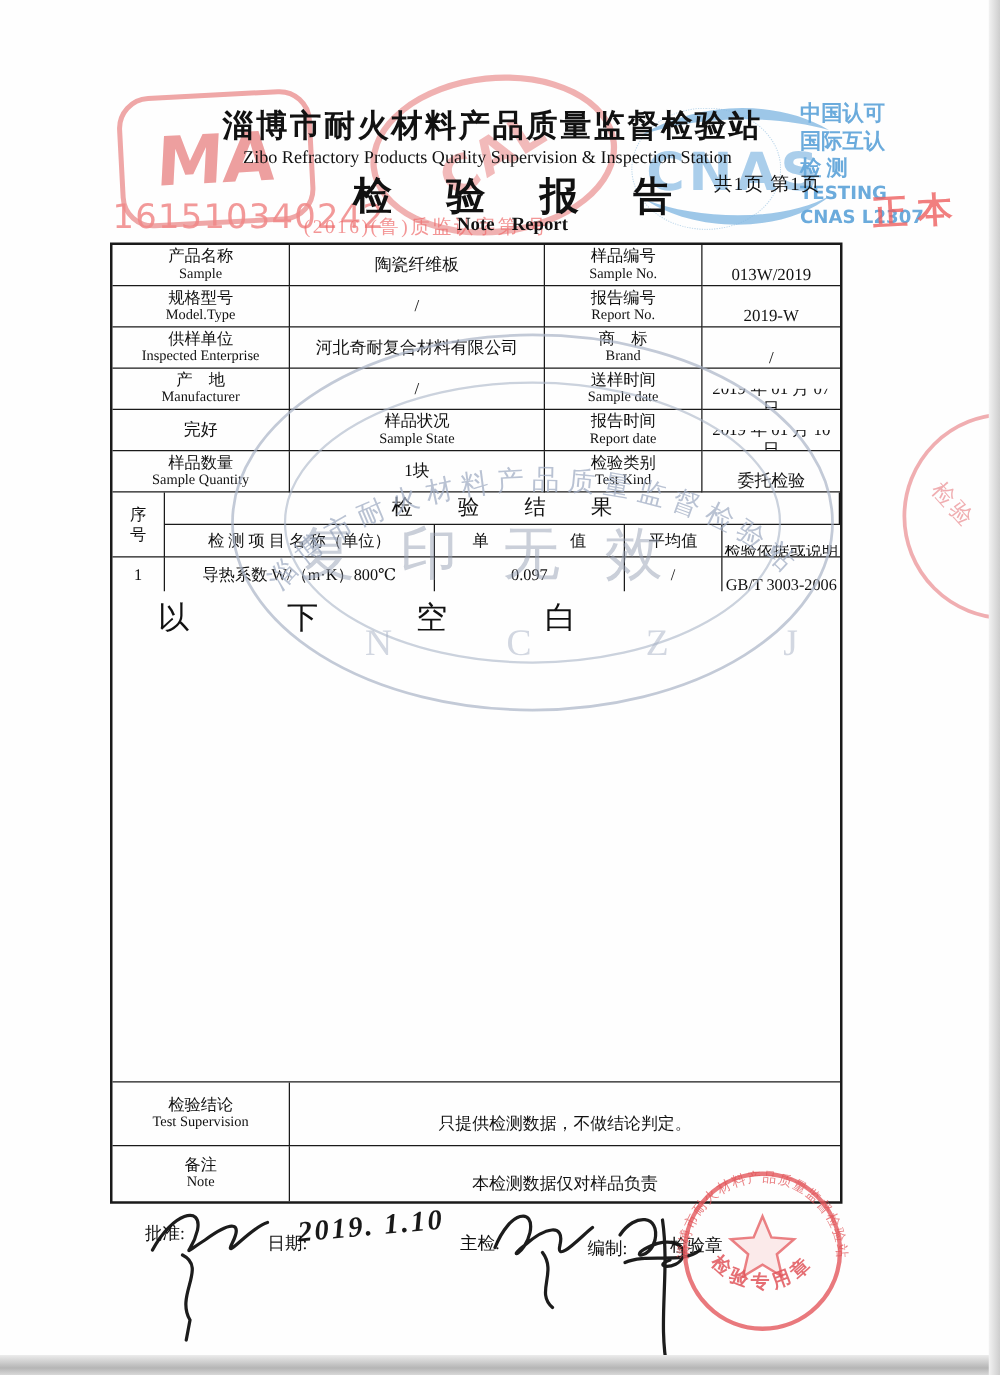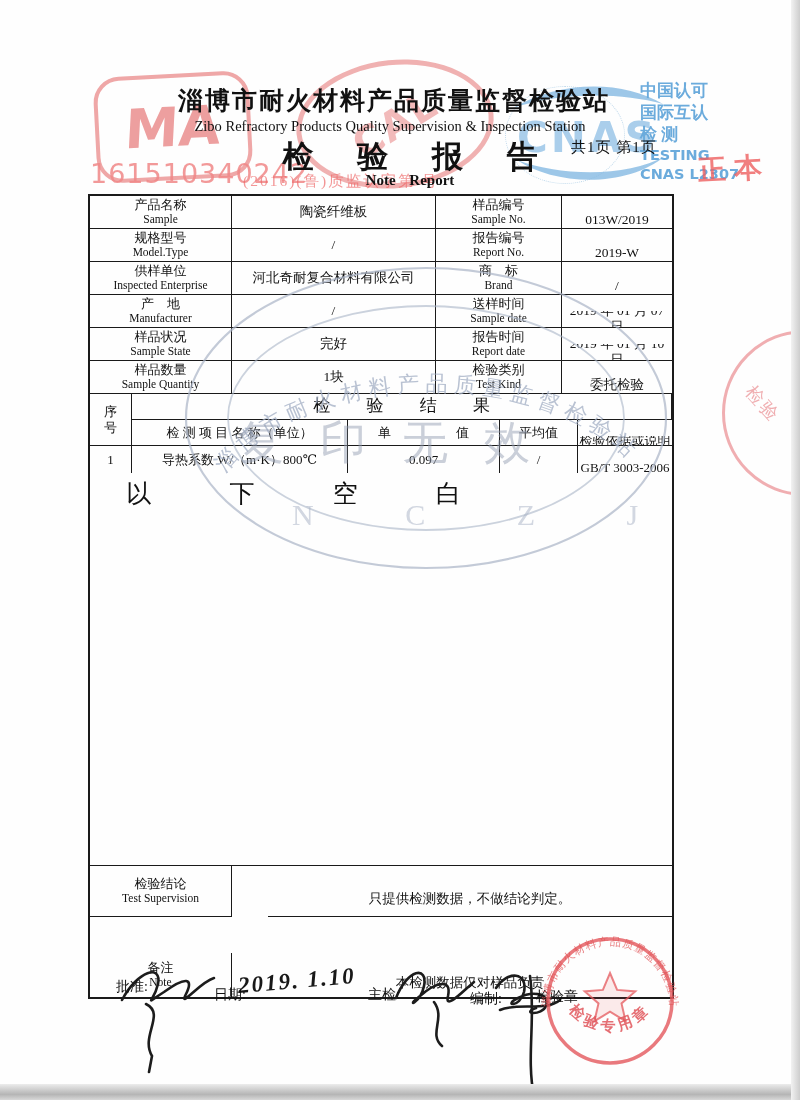--- a/index.html
+++ b/index.html
@@ -24,21 +24,21 @@
   .zhengben{left:698px;top:150px;font-size:28px;font-weight:bold;color:rgba(238,95,95,.8);letter-spacing:8px;transform:rotate(-3deg);z-index:4;}
   .cnas-block{left:640px;top:80px;z-index:1;color:#6babdc;line-height:1.3;}
   .cnas-block div{font-size:17px;font-weight:bold;}
   .cnas-block .lat{font-size:14.5px;font-weight:bold;font-family:"DejaVu Sans",sans-serif;}
   .guil{left:505px;top:86px;width:118px;height:96px;border:1.5px dotted rgba(120,175,215,.45);border-radius:50%;z-index:1;}
   
   .tbl{left:88px;top:194px;width:586px;border:2px solid #1a1a1a;z-index:2;box-sizing:border-box;background:transparent;}
   .secA{display:grid;grid-template-columns:142px 204px 126px auto;grid-auto-rows:33px;}
   .secB{display:grid;grid-template-columns:42px 216px 152px 78px auto;grid-template-rows:26px 26px 27px;}
   .secC{position:relative;height:392px;border-bottom:1.4px solid #1a1a1a;}
-  .secD{display:grid;grid-template-columns:142px auto;grid-template-rows:51px 44px;gap:36px;}
+  .secD{display:grid;grid-template-columns:142px auto;grid-template-rows:51px 44px;}
   .cell{display:flex;flex-direction:column;align-items:center;justify-content:center;
         border-right:1.4px solid #1a1a1a;border-bottom:1.4px solid #1a1a1a;
         font-size:13px;line-height:1.2;text-align:center;overflow:hidden;}
   .cell.last{border-right:none;margin-top:16px;}
   .cell.nob{border-bottom:none;}
   .en{font-size:11.5px;}
   .val{font-size:13.5px;}
   .res-title{letter-spacing:16px;text-indent:16px;font-size:17px;}
   .spread{letter-spacing:26px;text-indent:26px;}
   .blank-note{position:absolute;left:0;top:4px;width:70%;text-align:center;font-size:25px;letter-spacing:36px;text-indent:36px;}
@@ -133,25 +133,25 @@
         <span>产　地</span>
           <span class="en">Manufacturer</span>
         </div>
       <div class="cell val">/</div>
       <div class="cell">
         <span>送样时间</span>
           <span class="en">Sample date</span>
         </div>
       <div class="cell val last">2019 年 01 月 07 日</div>
 
+      <div class="cell val">完好</div>
       <div class="cell">
         <span>样品状况</span>
           <span class="en">Sample State</span>
         </div>
-      <div class="cell val">完好</div>
       <div class="cell">
         <span>报告时间</span>
           <span class="en">Report date</span>
         </div>
       <div class="cell val last">2019 年 01 月 10 日</div>
 
       <div class="cell">
         <span>样品数量</span>
           <span class="en">Sample Quantity</span>
         </div>

